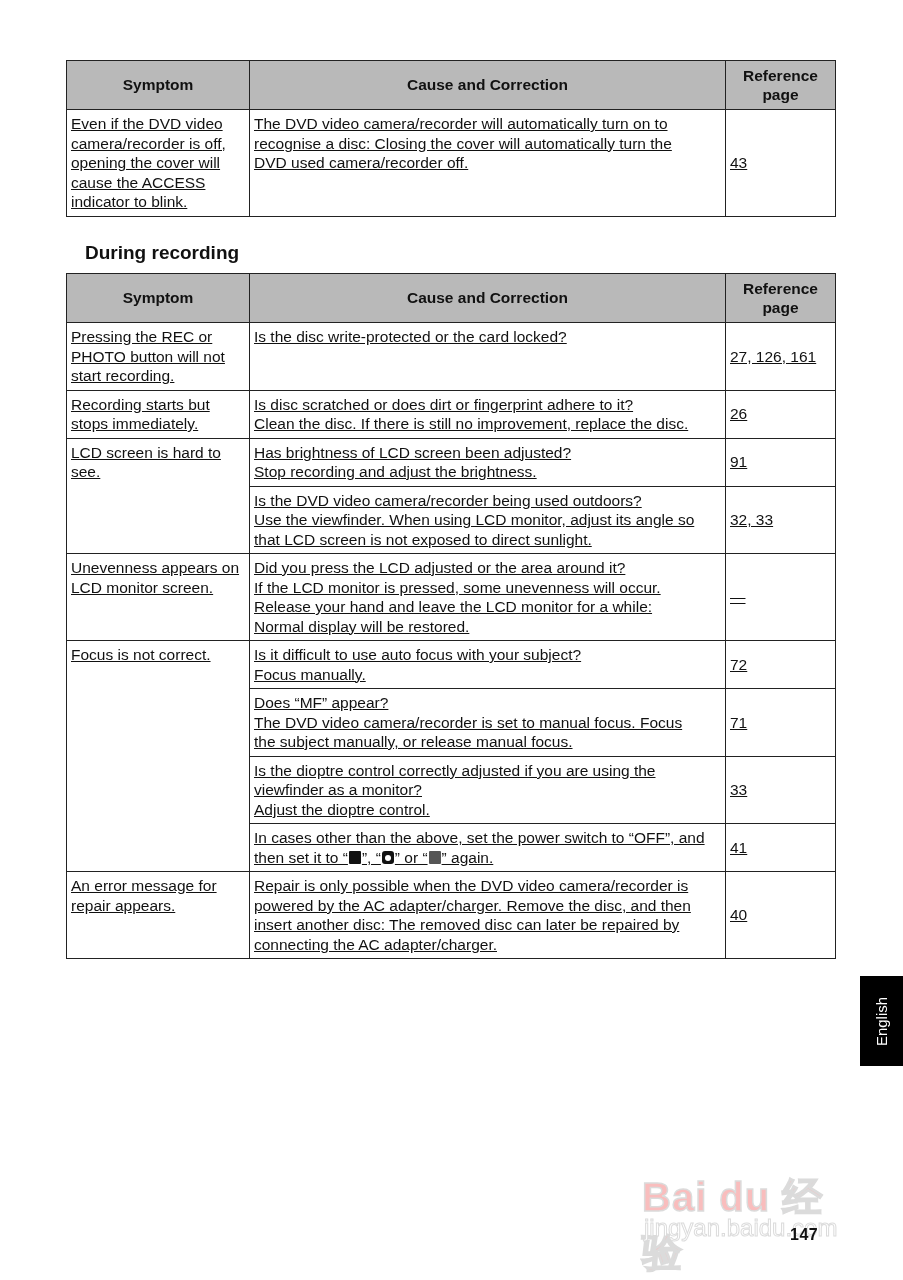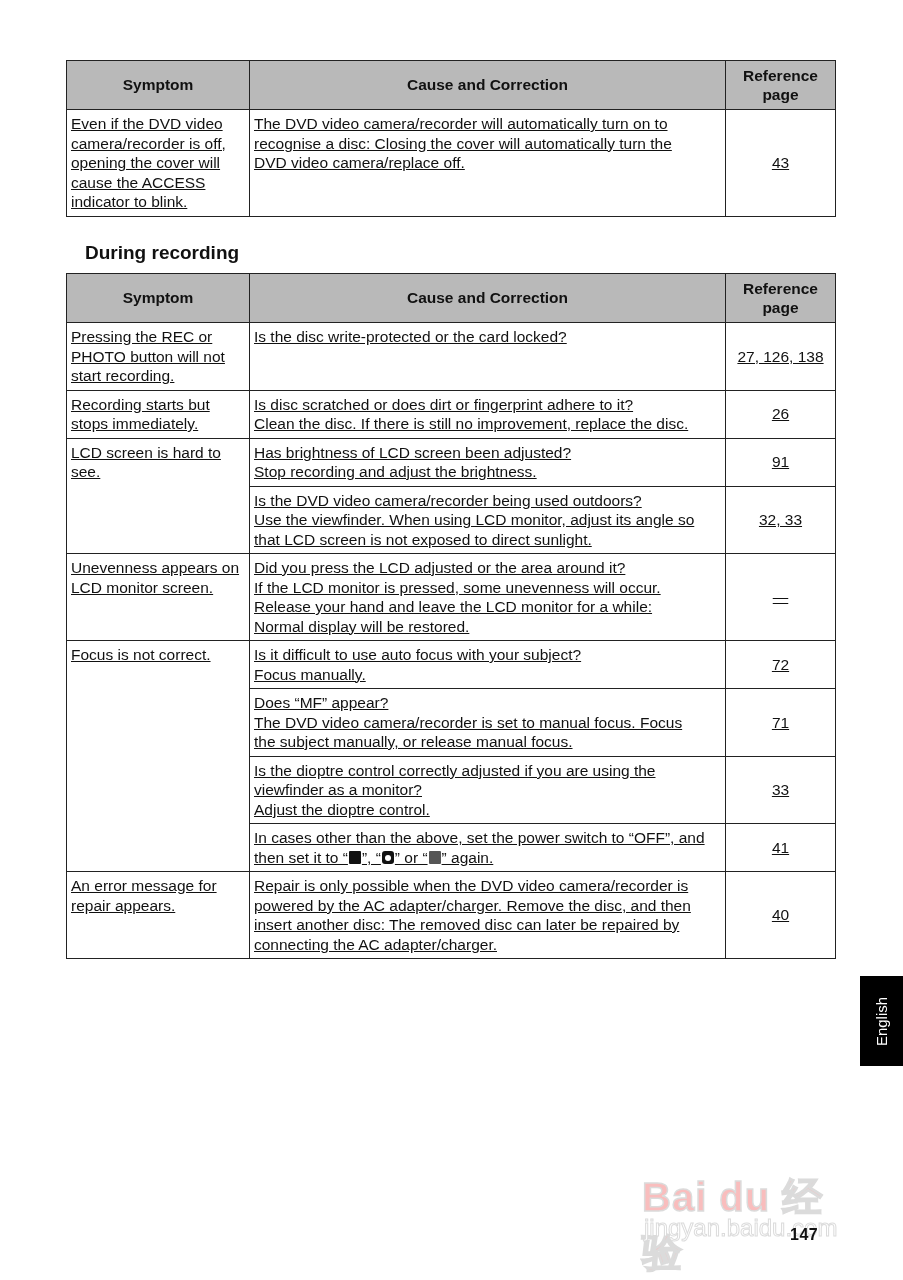--- a/index.html
+++ b/index.html
@@ -5,21 +5,21 @@
   html, body { margin:0; padding:0; background:#ffffff; }
   body { width:903px; height:1280px; position:relative; overflow:hidden;
          font-family:"Liberation Sans", sans-serif; color:#111; }
   table.trouble { position:absolute; left:66px; border-collapse:collapse; width:769px; table-layout:fixed; }
   table.trouble col.c1 { width:183px; }
   table.trouble col.c2 { width:476px; }
   table.trouble col.c3 { width:110px; }
   table.trouble th, table.trouble td { border:1.3px solid #222; font-size:15.5px; line-height:19.5px; }
   table.trouble th { background:#b9b9b9; font-weight:bold; text-align:center; height:48px; padding:0 4px; }
   table.trouble td { vertical-align:top; padding:4px 4px 4px 4px;text-decoration:underline; }
-  table.trouble td.ref { text-align:center; vertical-align:middle;margin-left:28px; }
+  table.trouble td.ref { text-align:left; vertical-align:middle;margin-left:28px; }
   .line { display:block; }
   #table1 { top:60px; }
   #table2 { top:273px; }
   .section-title { position:absolute; left:73px; top:242px; font-size:19px; font-weight:bold;margin-left:12px; }
   .lang-tab { position:absolute; left:860px; top:976px; width:43px; height:90px; background:#000;
               display:flex; align-items:center; justify-content:center; }
   .lang-tab span { color:#fff; font-size:15px; transform:rotate(-90deg); white-space:nowrap; display:block; }
   .page-number { position:absolute; left:790px; top:1226px; font-size:16px; font-weight:bold; letter-spacing:0.5px; }
   .watermark { position:absolute; left:640px; top:1140px; width:210px; height:100px; opacity:0.35; }
   .watermark .wm-main { position:absolute; left:2px; top:30px; font-size:40px; font-weight:bold; color:#ef4444;
@@ -55,21 +55,21 @@
       <td>
         <span class="line">Even if the DVD video</span>
         <span class="line">camera/recorder is off,</span>
         <span class="line">opening the cover will</span>
         <span class="line">cause the ACCESS</span>
         <span class="line">indicator to blink.</span>
       </td>
       <td>
         <span class="line">The DVD video camera/recorder will automatically turn on to</span>
         <span class="line">recognise a disc: Closing the cover will automatically turn the</span>
-        <span class="line">DVD video camera/replace off.</span>
+        <span class="line">DVD used camera/recorder off.</span>
       </td>
       <td class="ref">43</td>
     </tr>
   </tbody>
 </table>
 
 <div class="section-title">During recording</div>
 
 <table class="trouble" id="table2">
   <colgroup>
@@ -91,21 +91,21 @@
 
     <tr>
       <td>
         <span class="line">Pressing the REC or</span>
         <span class="line">PHOTO button will not</span>
         <span class="line">start recording.</span>
       </td>
       <td>
         <span class="line">Is the disc write-protected or the card locked?</span>
       </td>
-      <td class="ref">27, 126, 138</td>
+      <td class="ref">27, 126, 161</td>
     </tr>
 
     <tr>
       <td>
         <span class="line">Recording starts but</span>
         <span class="line">stops immediately.</span>
       </td>
       <td>
         <span class="line">Is disc scratched or does dirt or fingerprint adhere to it?</span>
         <span class="line">Clean the disc. If there is still no improvement, replace the disc.</span>

